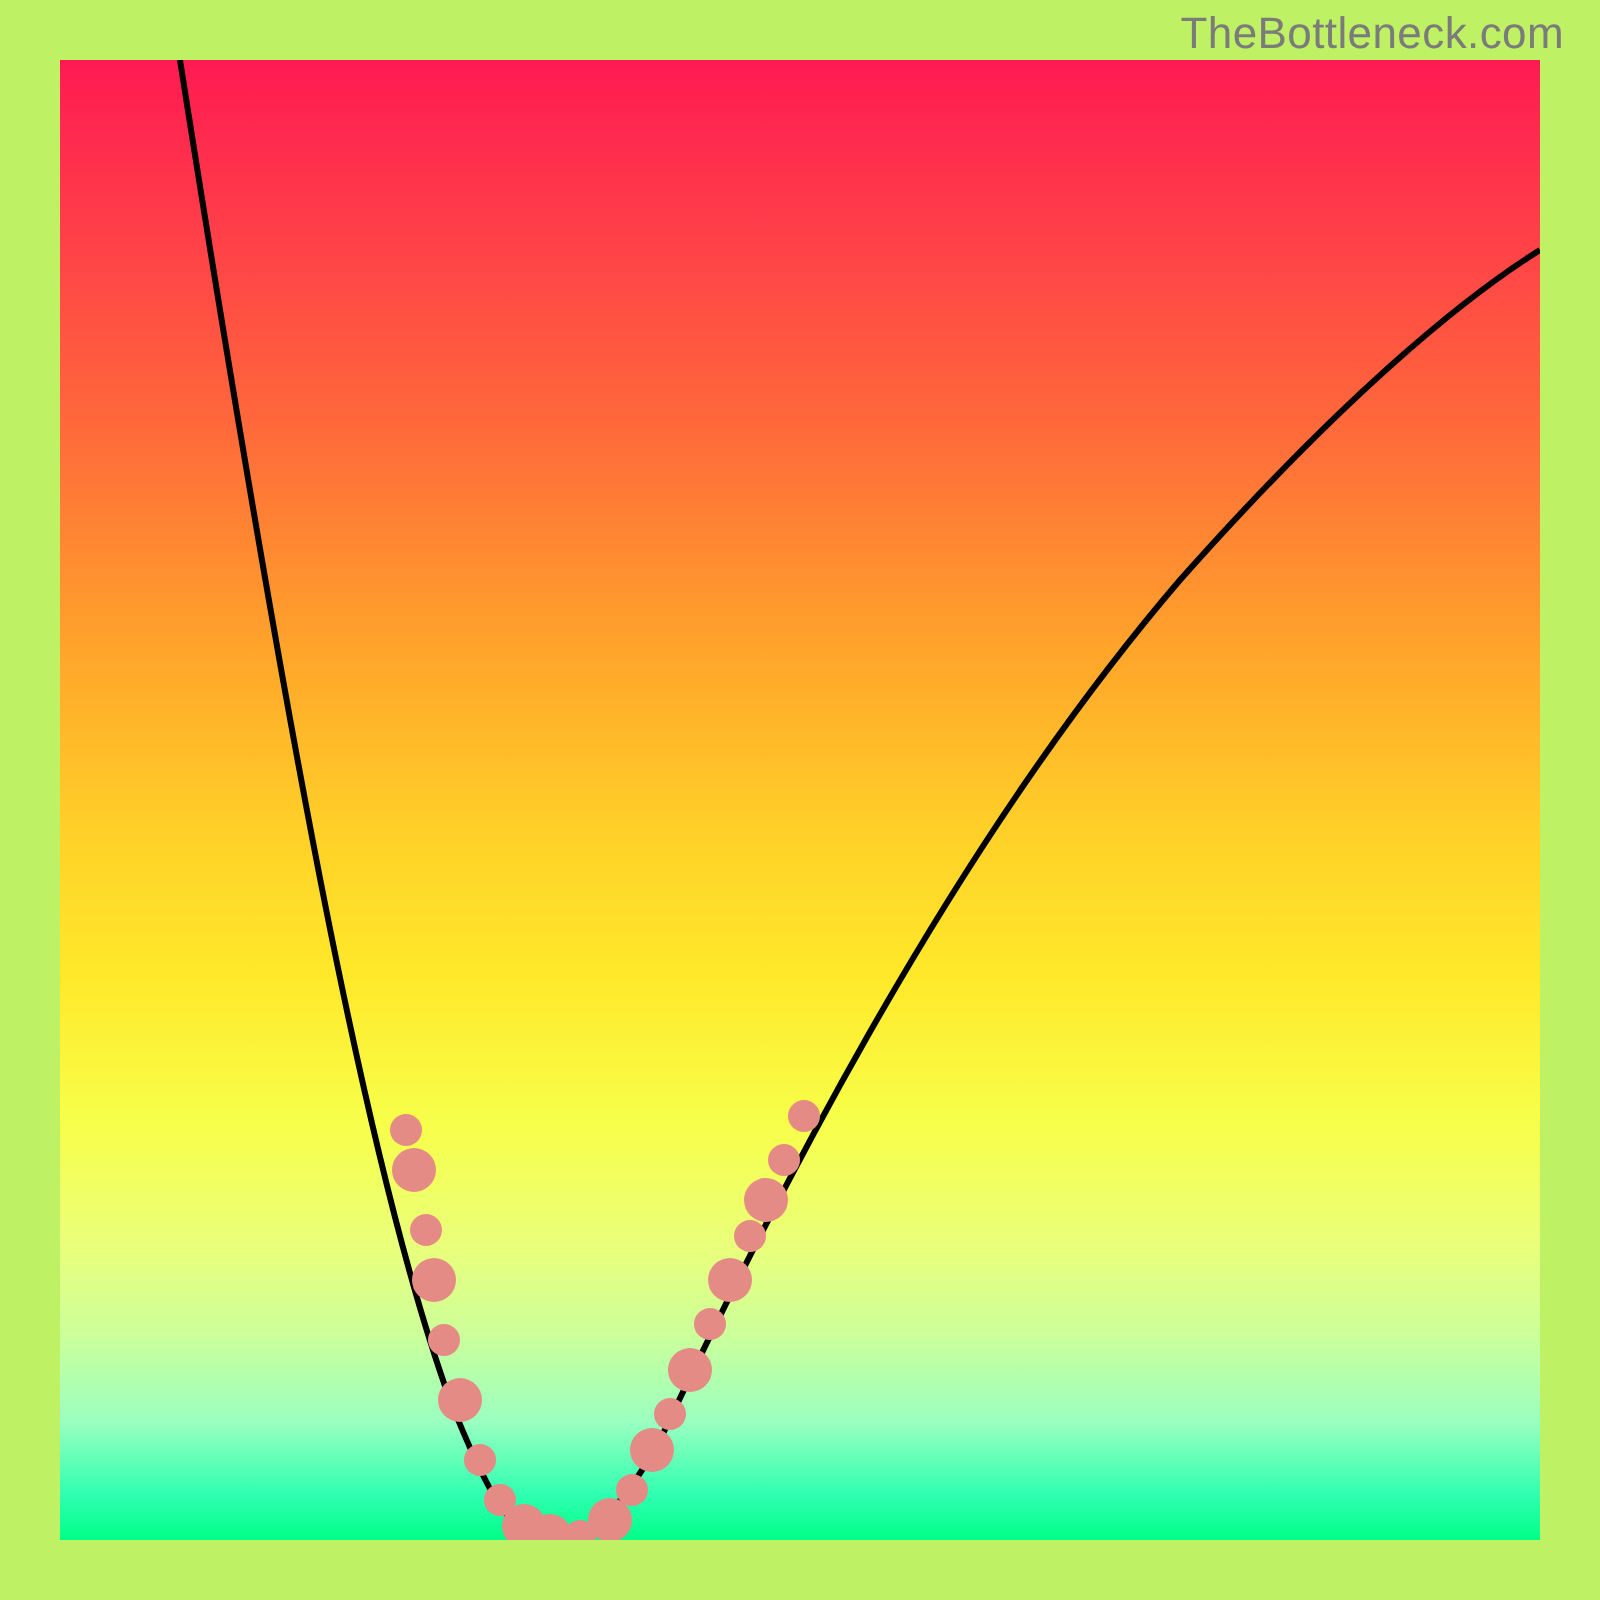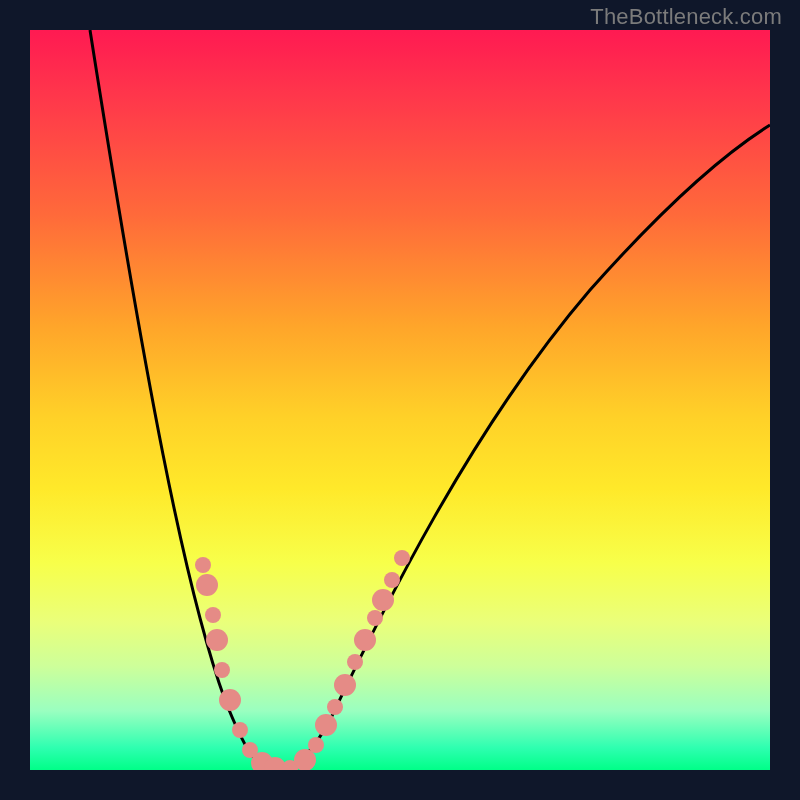--- a/index.html
+++ b/index.html
@@ -8,21 +8,21 @@
     width: 800px;
     height: 800px;
     background: #000;
     overflow: hidden;
     font-family: Arial, Helvetica, sans-serif;
   }
   .stage {
     position: relative;
     width: 800px;
     height: 800px;
-    background: #0f172a;
+    background: #bef264;
   }
   .watermark {
     position: absolute;
     top: 4px;
     right: 18px;
     color: #7b7b7b;
     font-size: 22px;
     font-weight: 500;
     letter-spacing: 0.2px;
     user-select: none;

